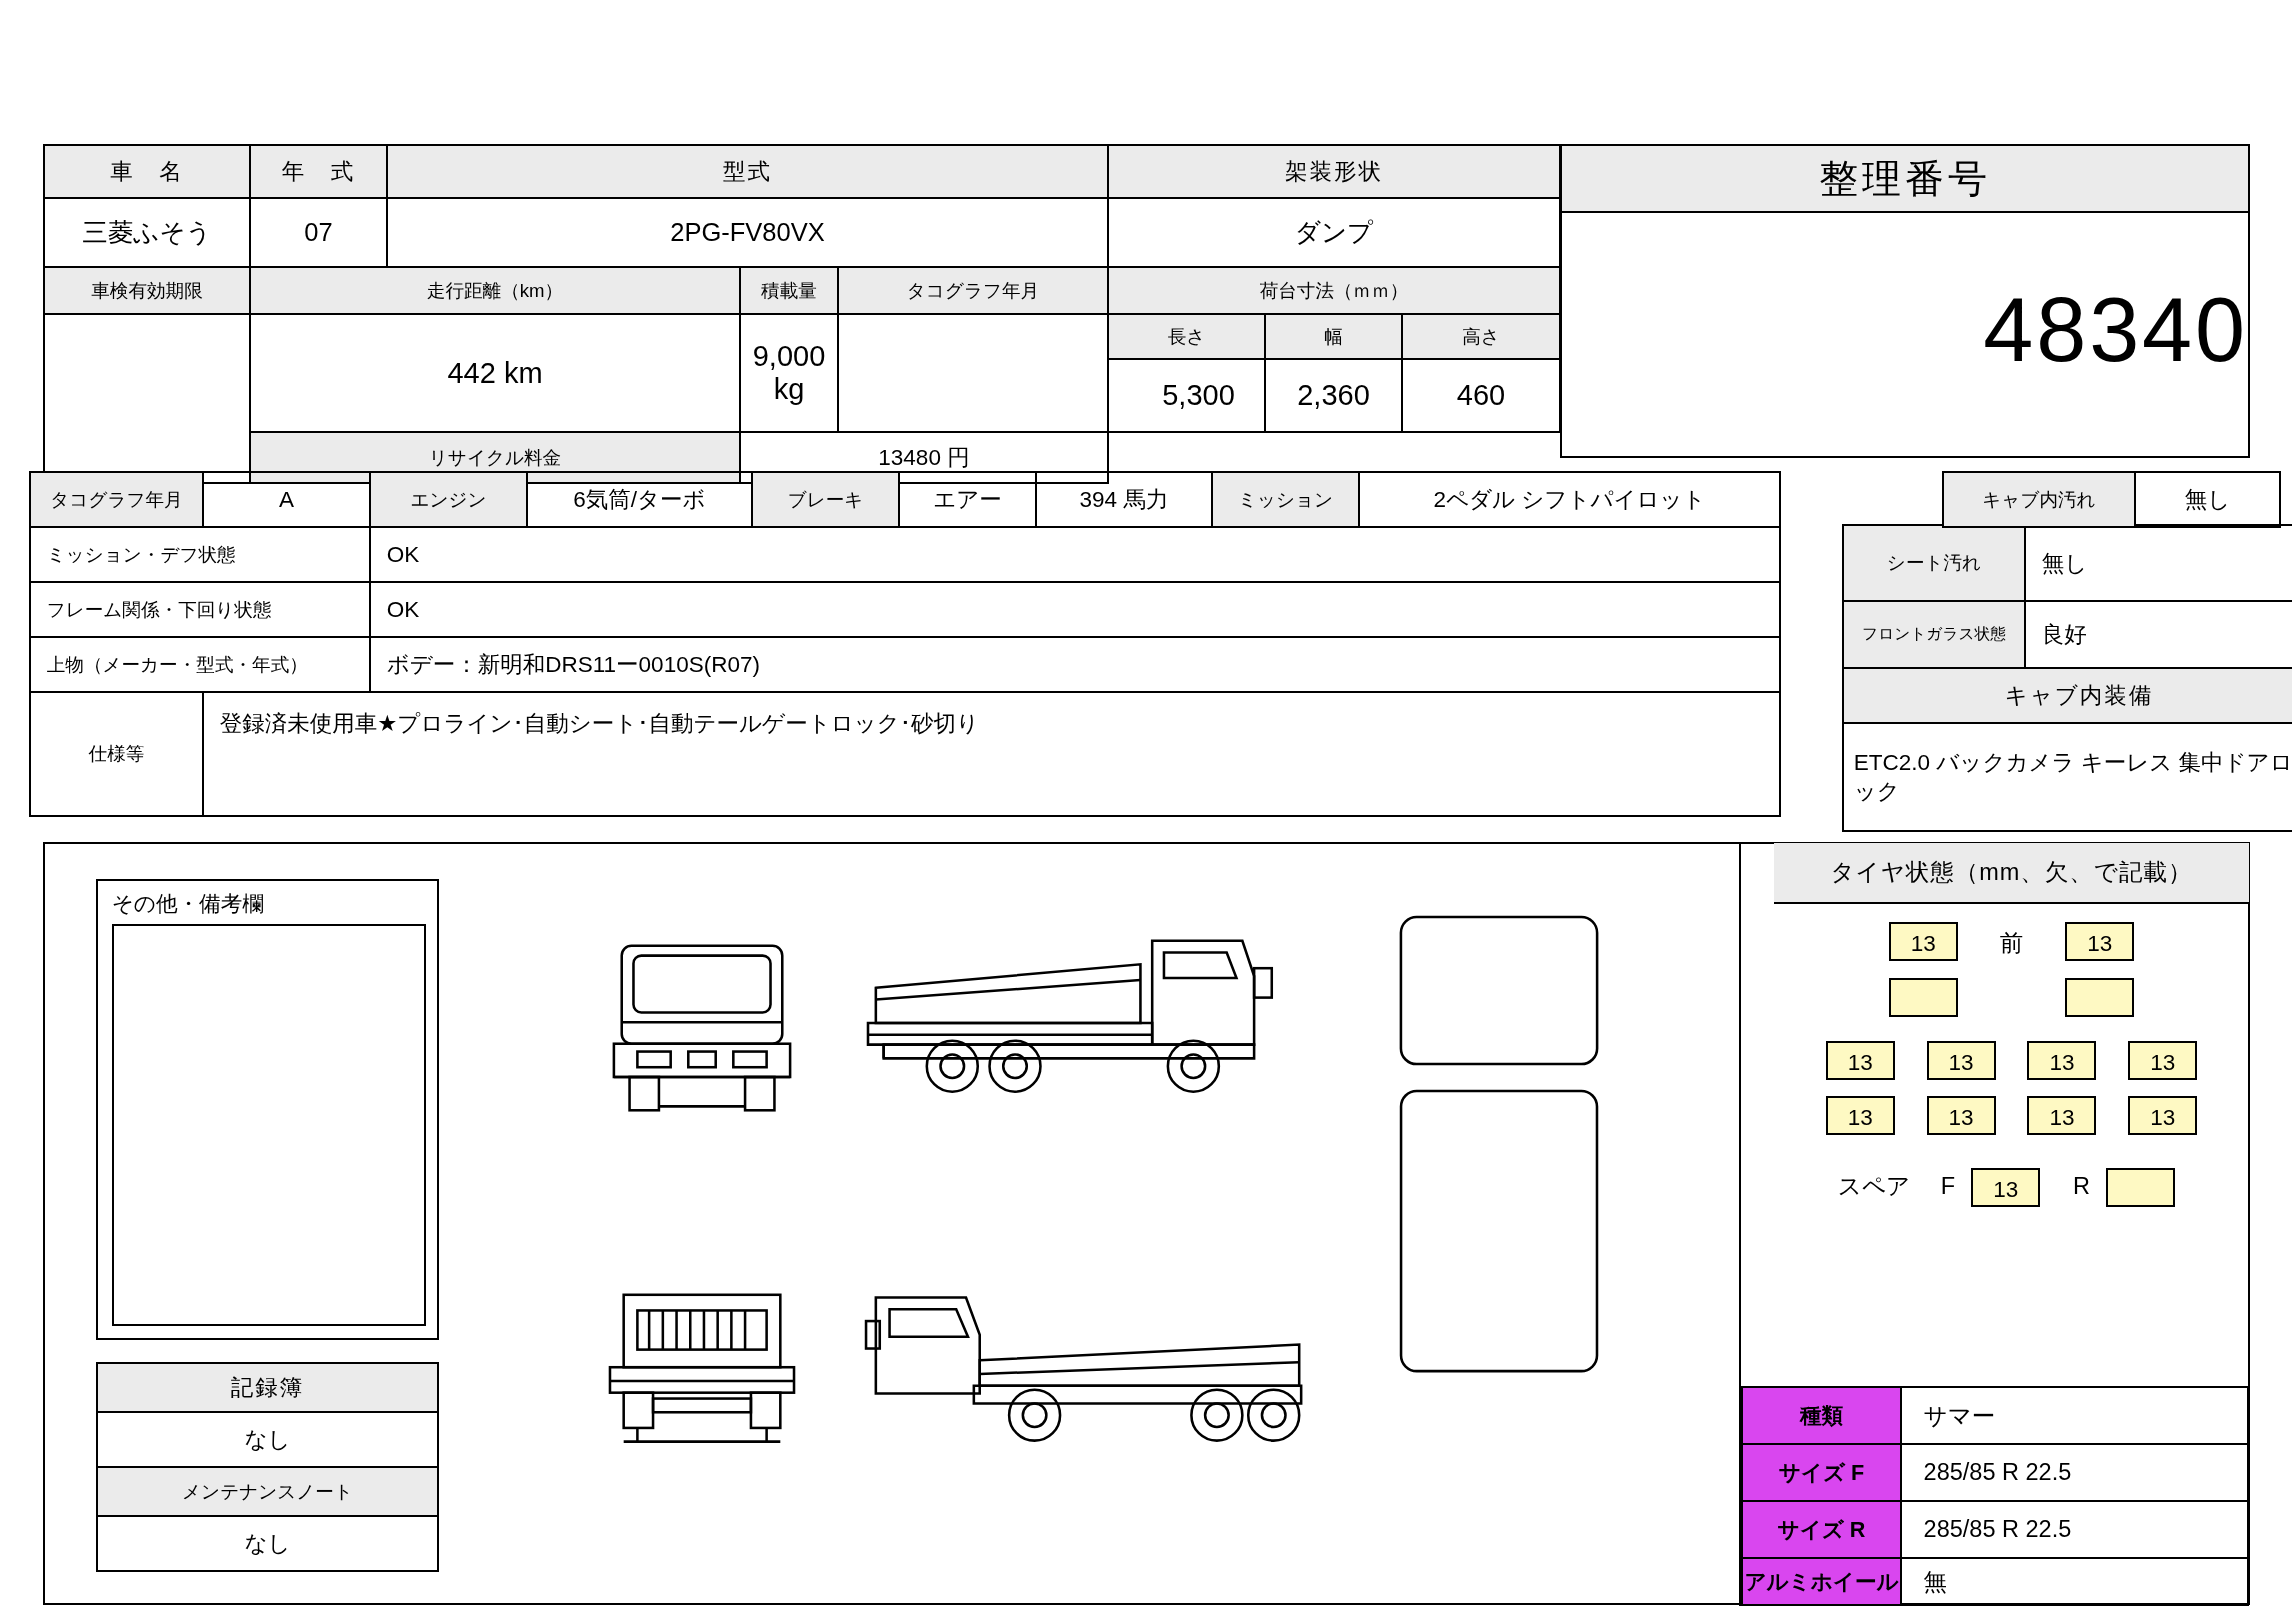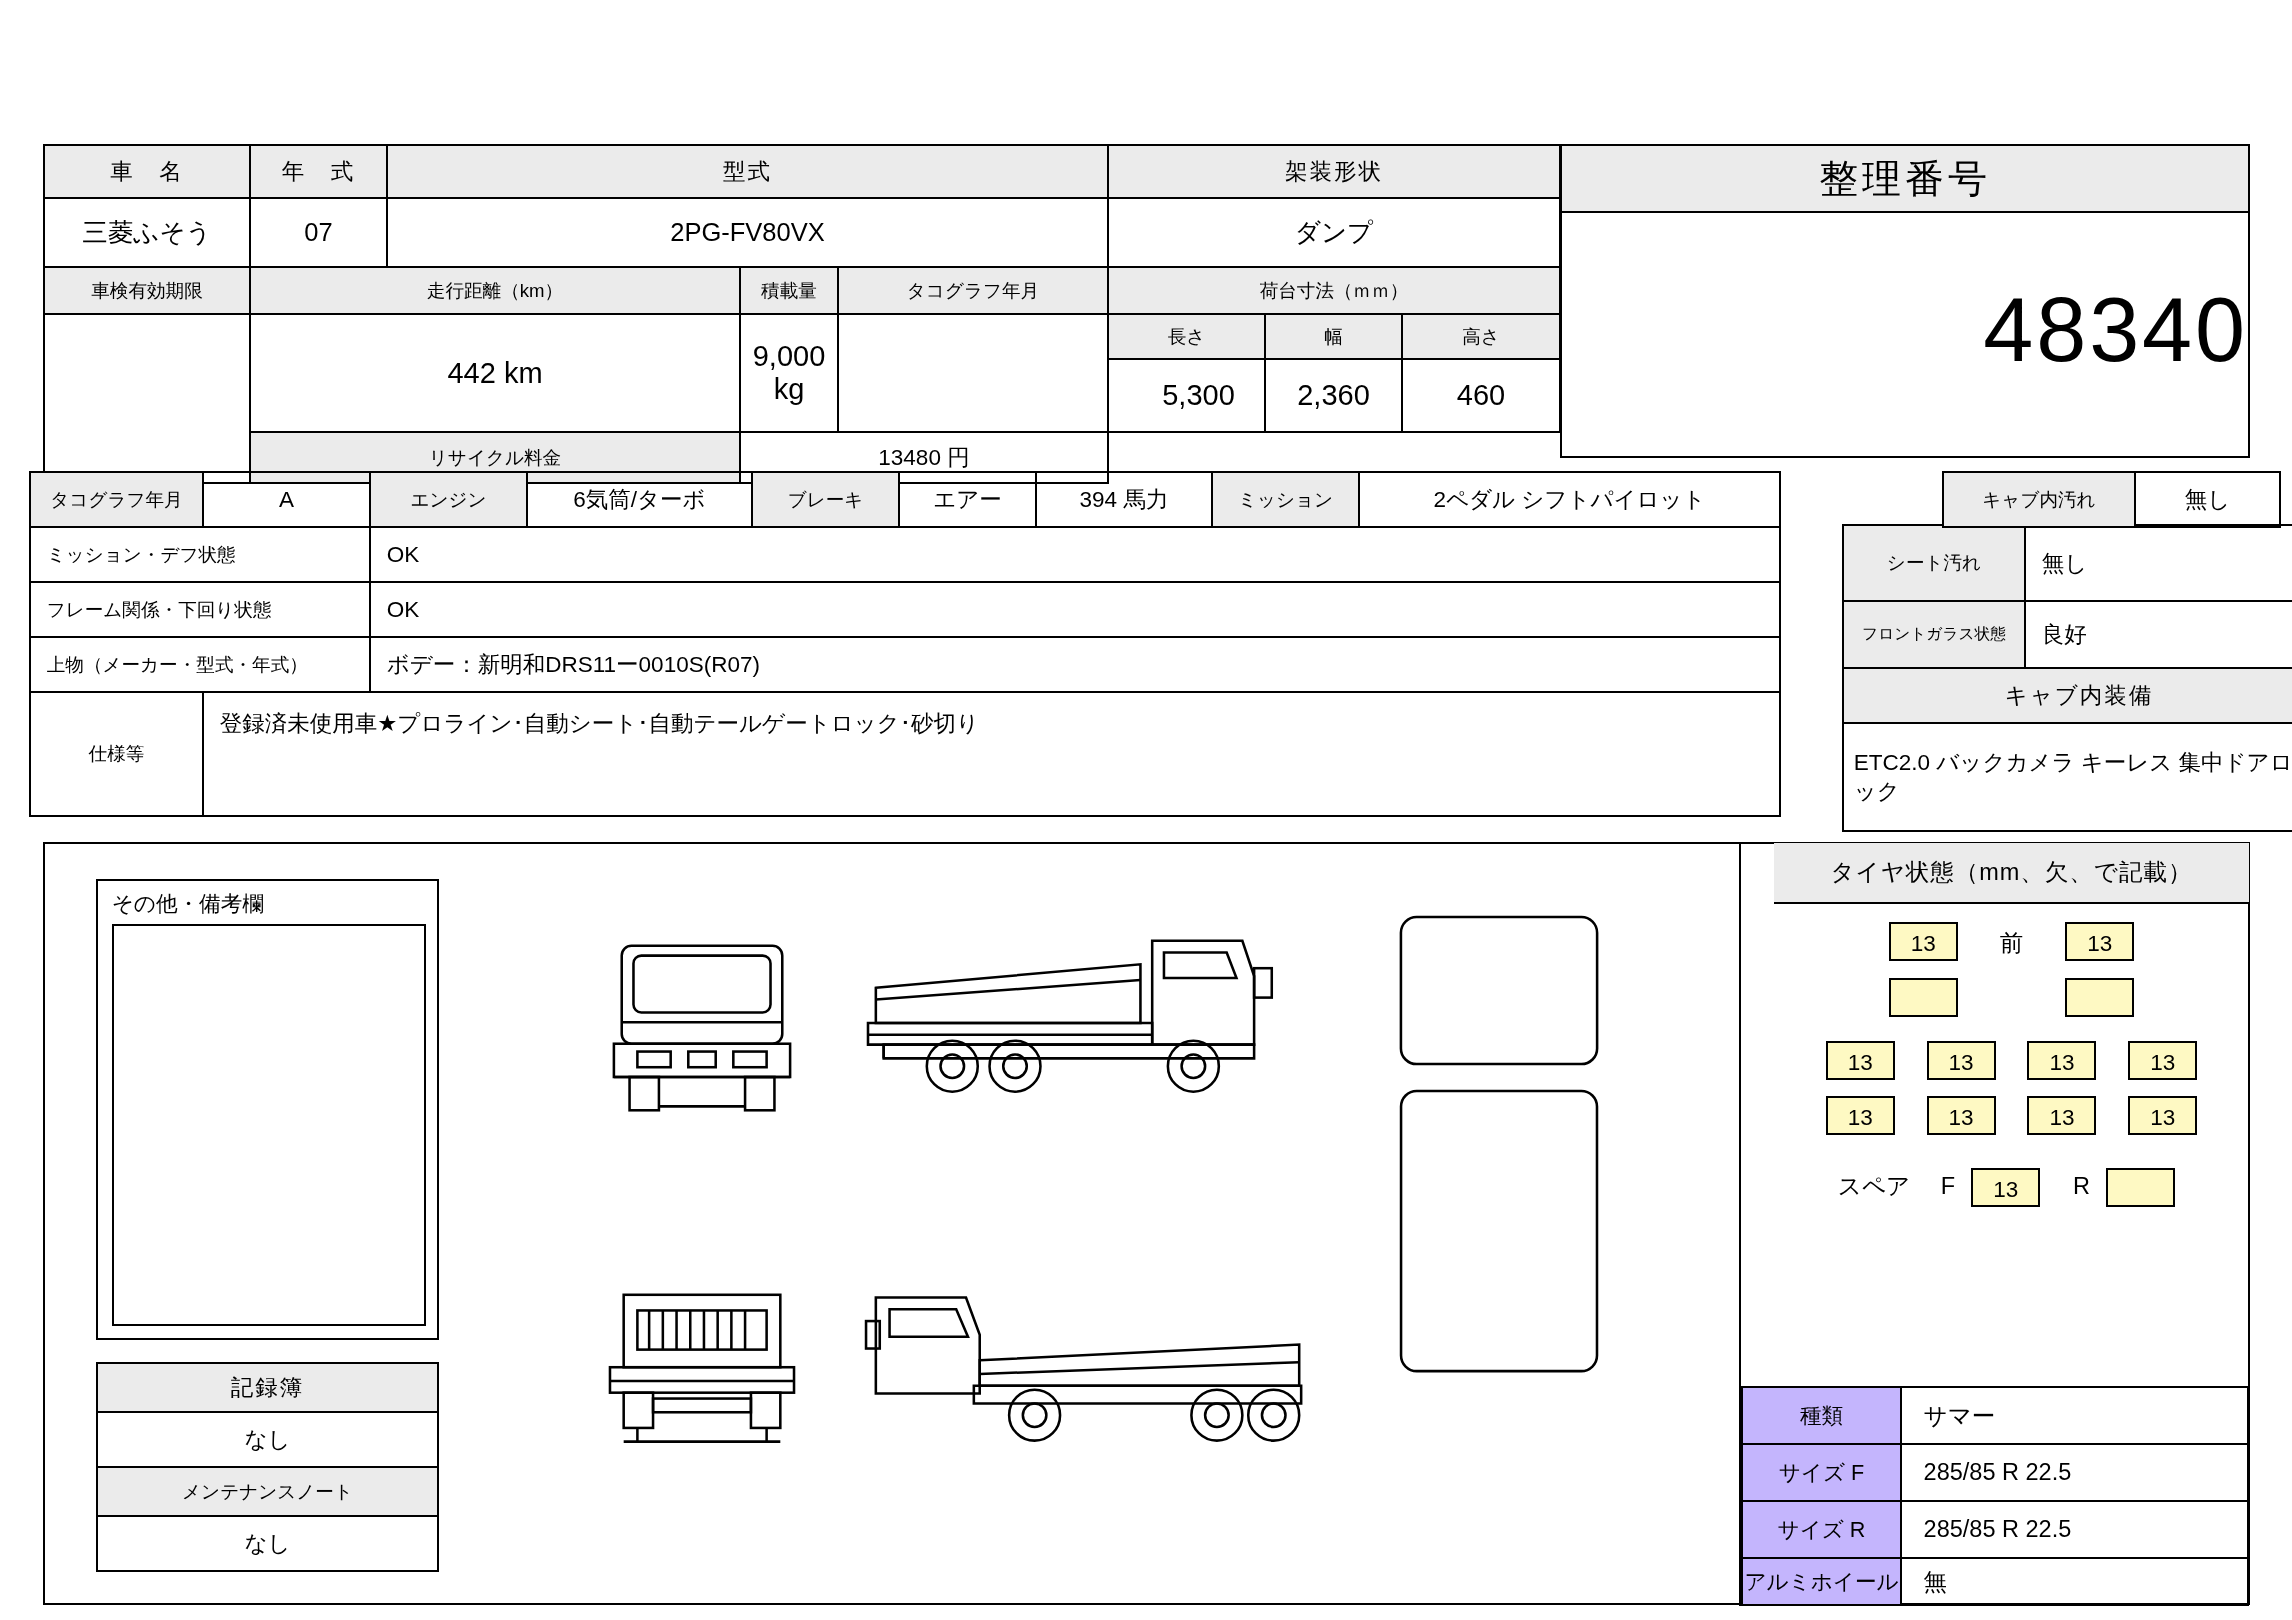--- a/index.html
+++ b/index.html
@@ -161,21 +161,21 @@
   .tyre-gridrow .tbox { margin: 0 13.7px; }
   .spare-row { margin-top: 33px; text-align: center; font-size: 23.5px; }
   .spare-row .tbox { margin: 0 9.8px; vertical-align: middle; }
   #tyre-specs {
     position: absolute;
     left: 0; bottom: 0;
     width: 100%;
   }
   #tyre-specs table { width: 100%; }
   #tyre-specs td { height: 55px; }
-  #tyre-specs td.k { width: 157px; background: #c4b5fd; font-size: 21.6px; }
+  #tyre-specs td.k { width: 157px; background: #d946ef; font-size: 21.6px; font-weight: bold; }
   #tyre-specs td.v { text-align: left; padding-left: 21.6px; font-size: 23.5px; }
 
   
   #drawings {
     position: absolute;
     left: 431px; top: 19.6px;
     width: 1264px; height: 725px;
   }
   #drawings svg { display: block; }
   .dwg { position: absolute; }

